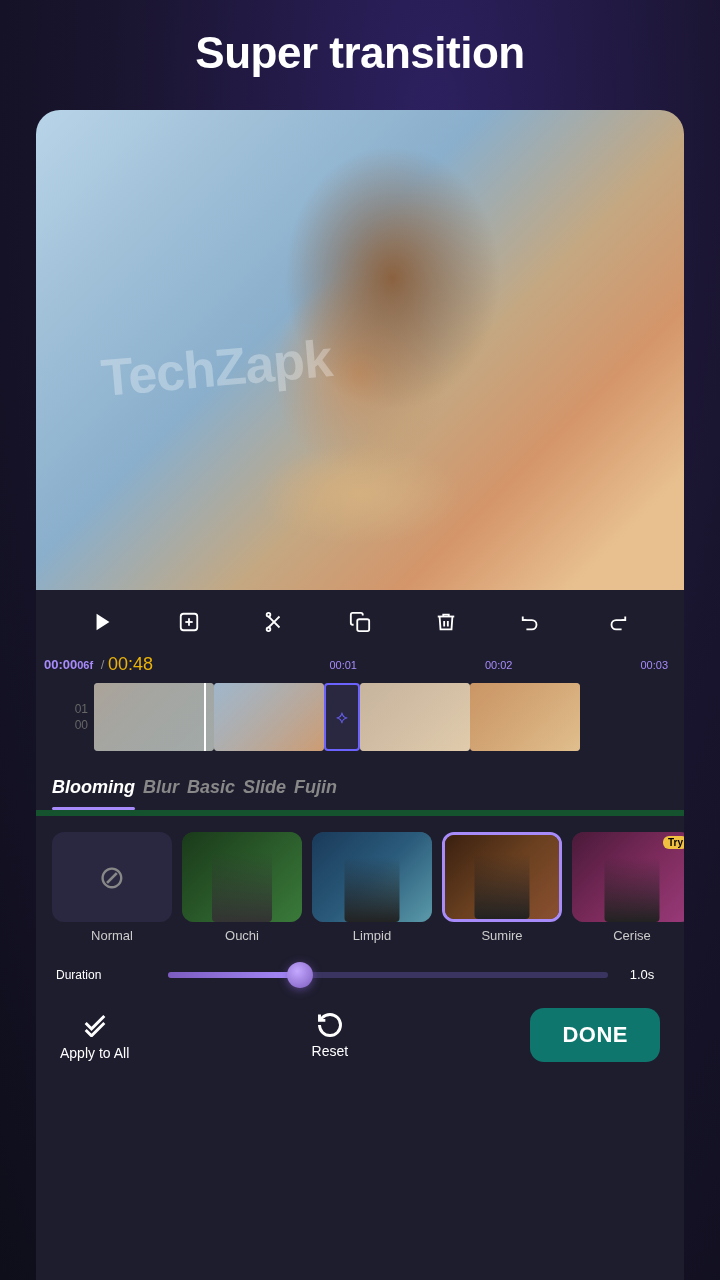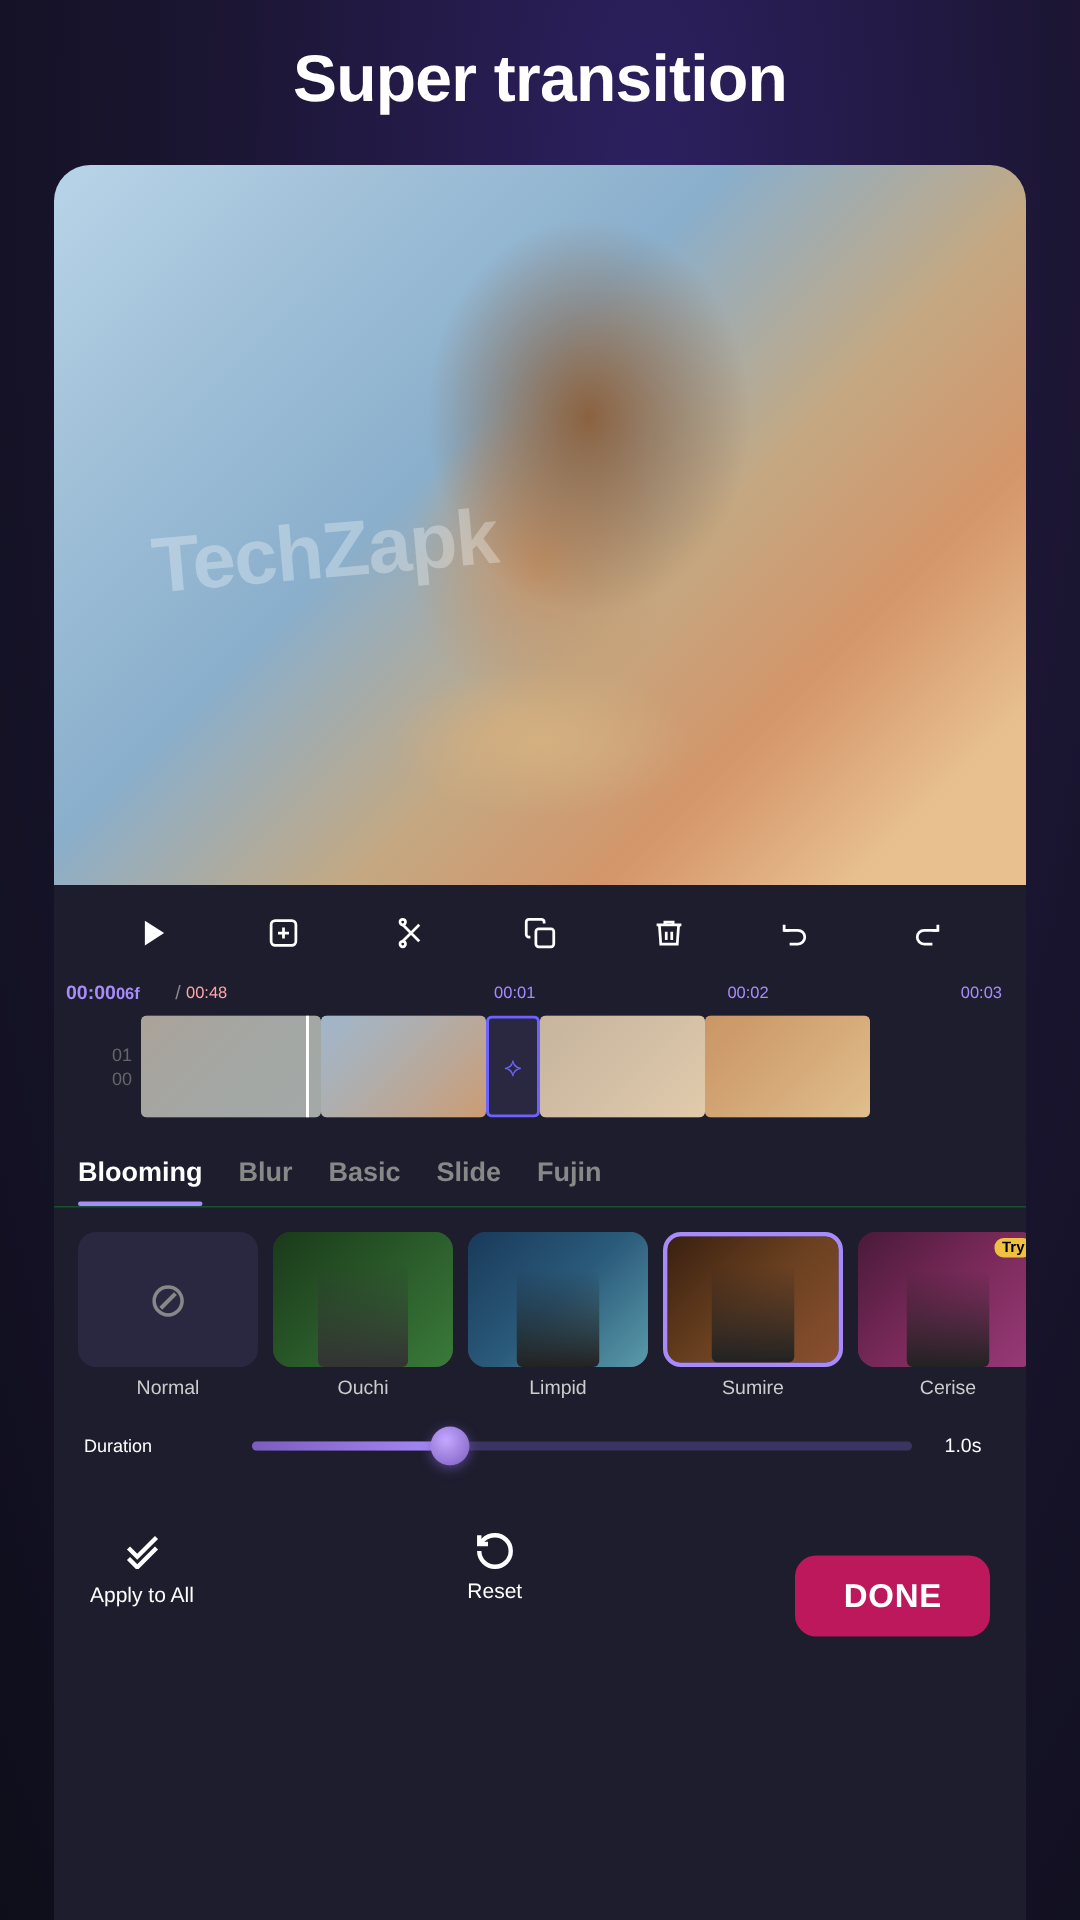--- a/index.html
+++ b/index.html
@@ -88,25 +88,25 @@
     
     .timeline-area {
       background: #1e1d2e;
       padding: 0 0 8px 0;
     }
 
     .ts-current {
       color: #a78bfa;
       font-size: 13px;
       font-weight: 600;
-      margin-right: 20px;
+      margin-right: 4px;
     }
     .ts-total {
-      color: #fca5a5;
-      font-size: 11px;
+      color: #eab308;
+      font-size: 18px;
     }
 
     .timeline-mark {
       color: #a78bfa;
       font-size: 11px;
     }
 
     .timeline-row {
       display: flex;
       align-items: center;
@@ -186,23 +186,24 @@
       top: 0;
       bottom: 0;
       width: 2px;
       background: #ffffff;
     }
 
     
     .tabs {
       display: flex;
       padding: 12px 16px 0;
-      gap: 24px;
-      border-bottom: 1px solid #14532d;
+      gap: 8px;
+      border-bottom: 6px solid #14532d;
       overflow-x: auto;
+      font-style: italic;
     }
 
     .tab {
       padding: 0 0 12px;
       font-size: 18px;
       font-weight: 600;
       color: #888;
       cursor: pointer;
       white-space: nowrap;
       position: relative;
@@ -362,30 +363,29 @@
       cursor: pointer;
     }
 
     .bottom-action-label {
       font-size: 14px;
       color: #ffffff;
       font-weight: 500;
     }
 
     .done-btn {
-      background: #be185d;
+      background: #0f766e;
       color: #ffffff;
       font-size: 22px;
       font-weight: 700;
       padding: 14px 32px;
       border-radius: 14px;
       cursor: pointer;
       border: none;
       letter-spacing: 0.5px;
-      margin-top: 40px;
     }
 
     
     .person-overlay {
       position: absolute;
       inset: 0;
       background: 
         radial-gradient(ellipse 180px 220px at 55% 35%, #8b6240 0%, transparent 60%),
         radial-gradient(ellipse 160px 180px at 50% 55%, #c4956a 0%, transparent 55%),
         radial-gradient(ellipse 200px 100px at 50% 80%, #d4b080 0%, transparent 50%);

